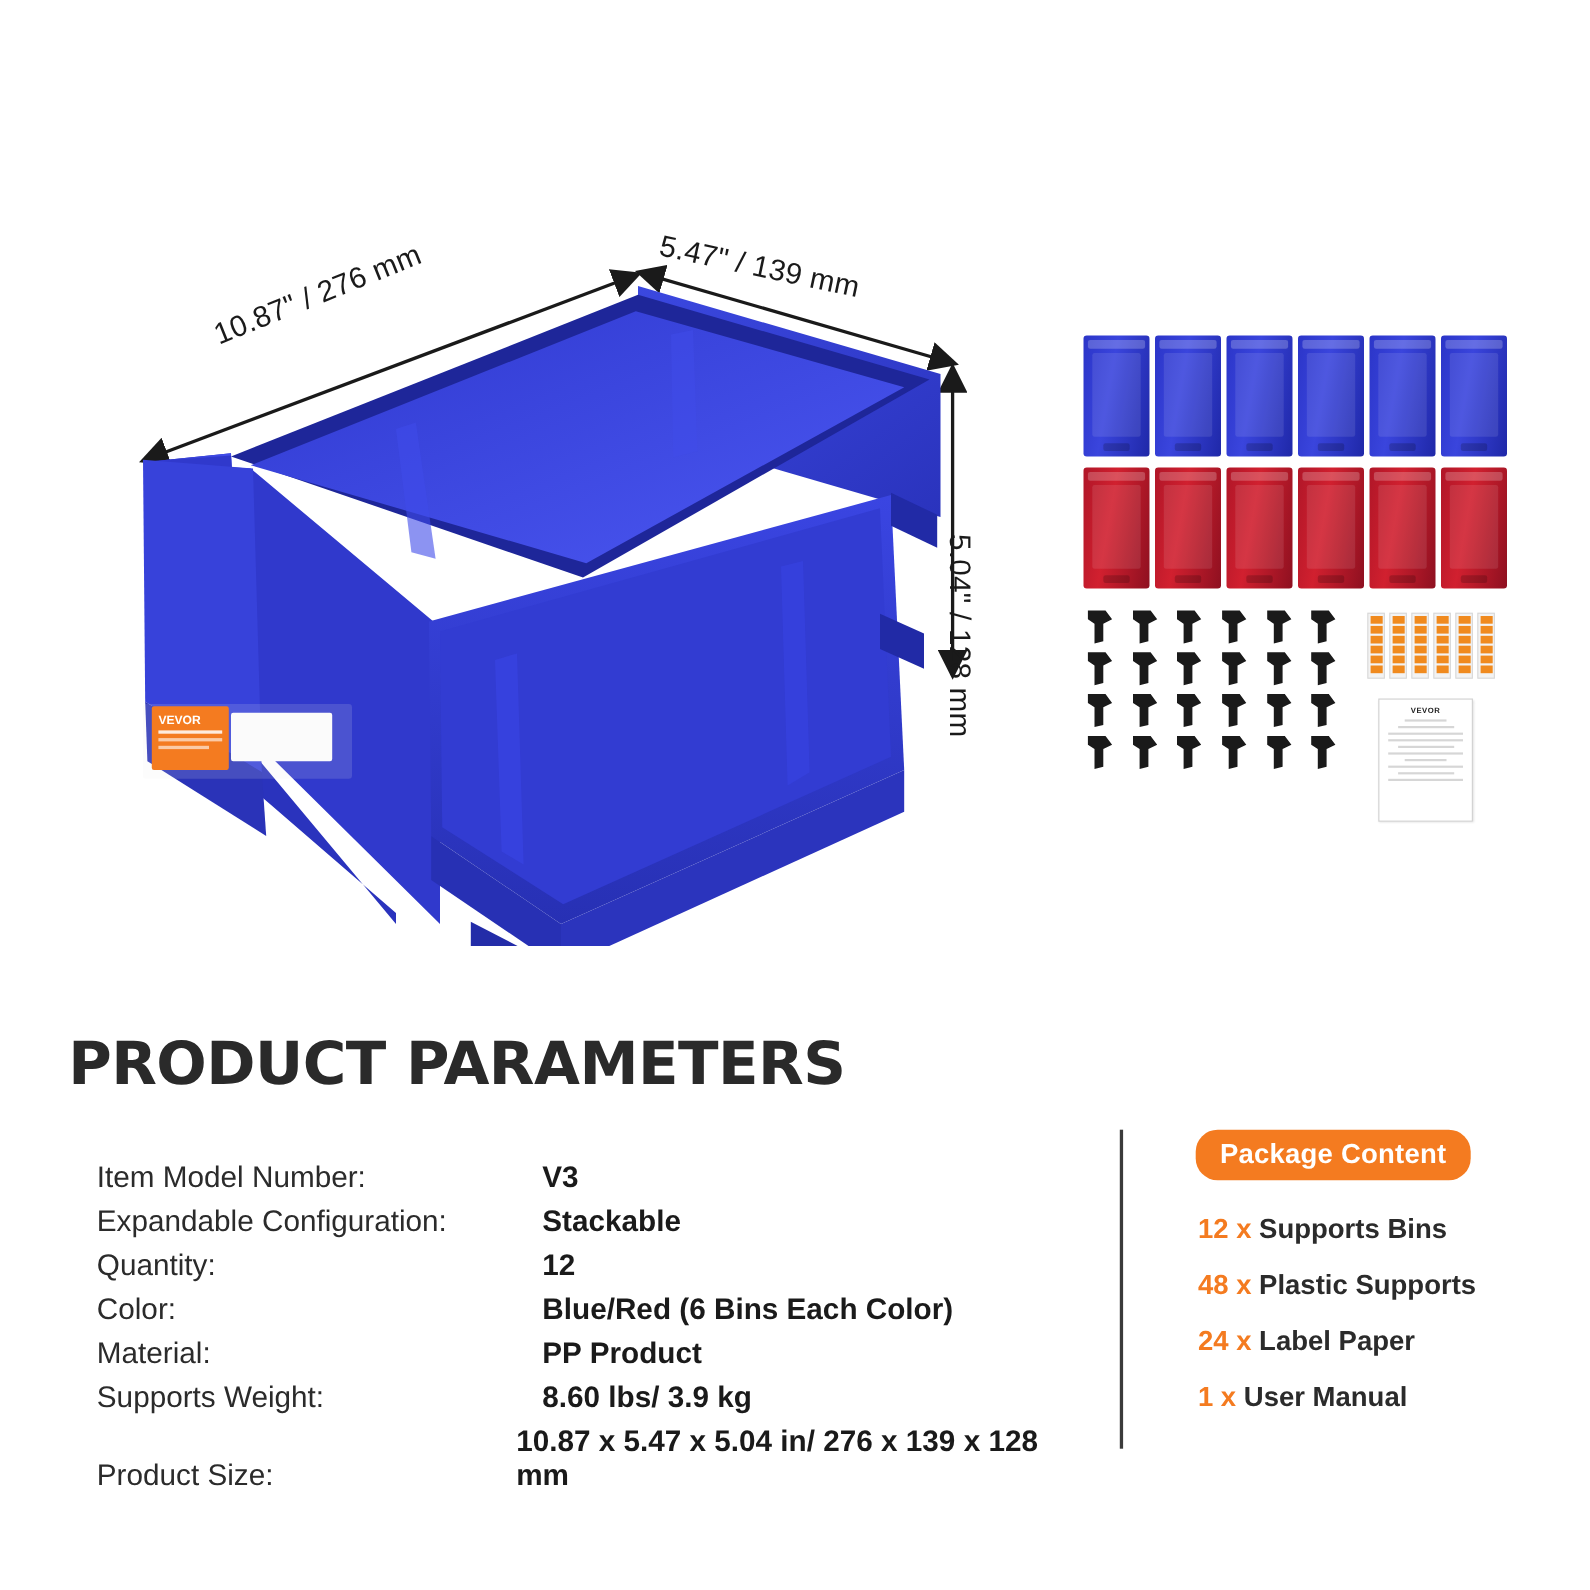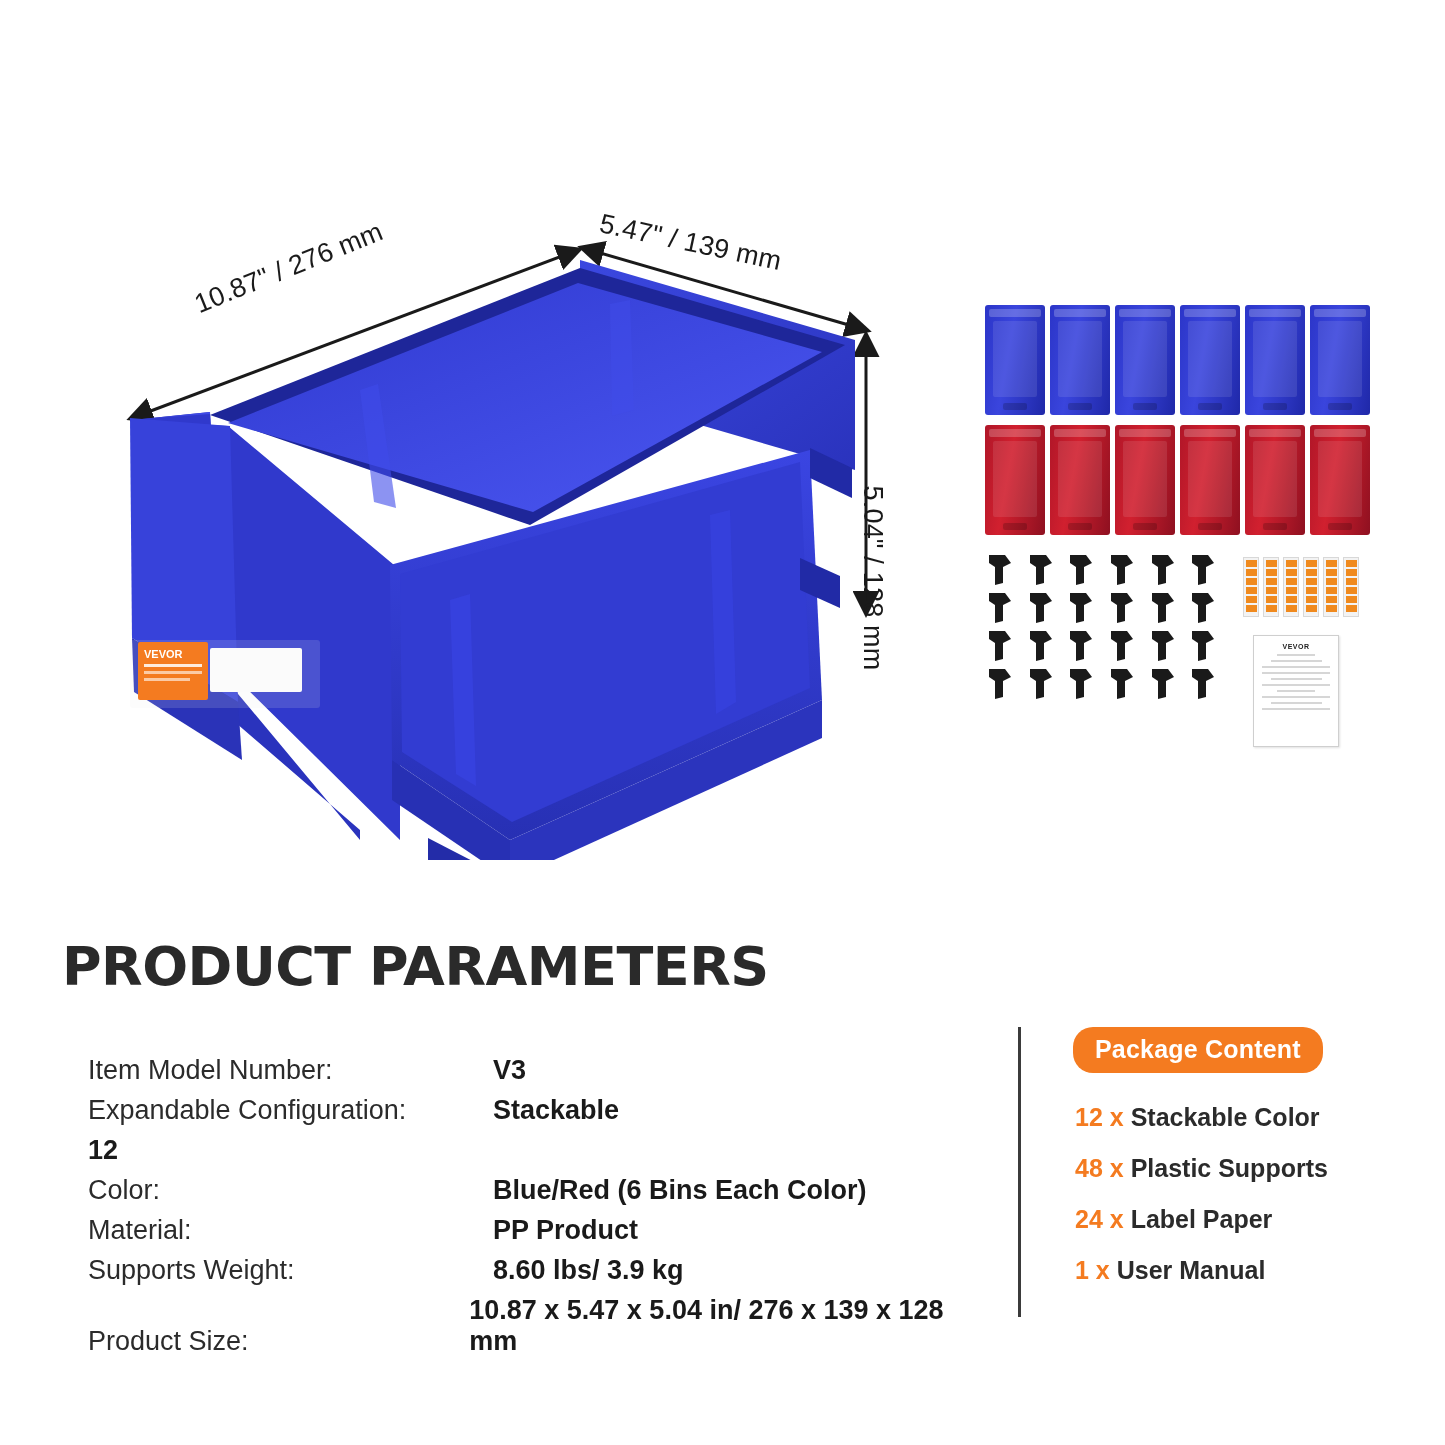--- a/index.html
+++ b/index.html
@@ -230,21 +230,21 @@
     color: #1a1a1a;
   }
 
   
   .pkg {
     position: absolute;
     left: 1018px;
     top: 1027px;
     width: 390px;
     border-left: 3px solid #3b3b3b;
-    padding-left: 0;
+    padding-left: 14px;
     height: 290px;
   }
   .pkg-badge {
     display: inline-block;
     margin-left: 52px;
     background: #f47b20;
     color: #fff;
     font-size: 25px;
     font-weight: bold;
     padding: 8px 22px 9px 22px;
@@ -574,20 +574,21 @@
   <div class="spec-table">
     <div class="spec-row">
       <div class="spec-key">Item Model Number:</div>
       <div class="spec-val">V3</div>
     </div>
     <div class="spec-row">
       <div class="spec-key">Expandable Configuration:</div>
       <div class="spec-val">Stackable</div>
     </div>
     <div class="spec-row">
+      <div class="spec-key">Quantity:</div>
       <div class="spec-val">12</div>
     </div>
     <div class="spec-row">
       <div class="spec-key">Color:</div>
       <div class="spec-val">Blue/Red (6 Bins Each Color)</div>
     </div>
     <div class="spec-row">
       <div class="spec-key">Material:</div>
       <div class="spec-val">PP Product</div>
     </div>
@@ -599,21 +600,21 @@
       <div class="spec-key">Product Size:</div>
       <div class="spec-val">10.87 x 5.47 x 5.04 in/ 276 x 139 x 128 mm</div>
     </div>
   </div>
 
   <div class="pkg">
     <div class="pkg-badge">Package Content</div>
     <div class="pkg-list">
       <div class="pkg-item">
         <span class="pkg-qty">12 x</span>
-        <span class="pkg-name">Stackable Color</span>
+        <span class="pkg-name">Supports Bins</span>
       </div>
       <div class="pkg-item">
         <span class="pkg-qty">48 x</span>
         <span class="pkg-name">Plastic Supports</span>
       </div>
       <div class="pkg-item">
         <span class="pkg-qty">24 x</span>
         <span class="pkg-name">Label Paper</span>
       </div>
       <div class="pkg-item">

